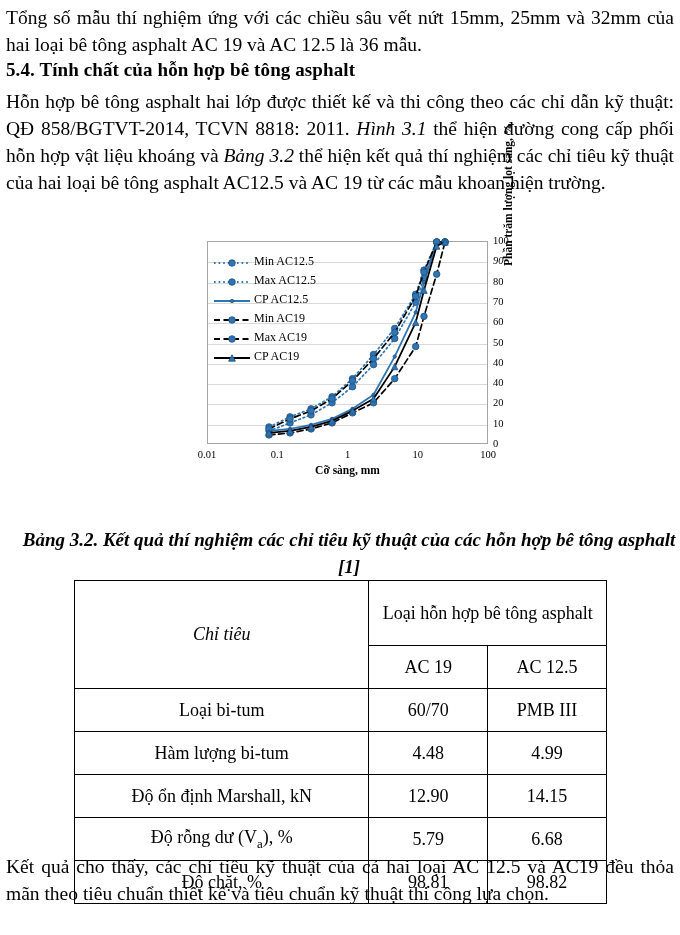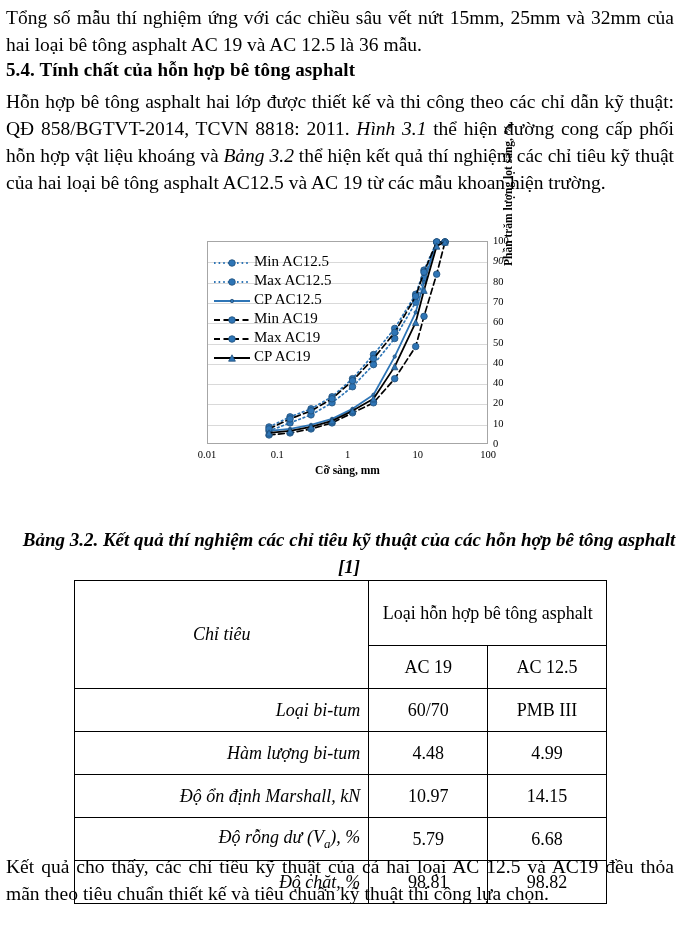--- a/index.html
+++ b/index.html
@@ -95,21 +95,21 @@
     align-items: center;
     height: 19px;
   }
   .legend-key {
     width: 38px;
     height: 12px;
     margin-right: 3px;
     flex: 0 0 38px;
   }
   .legend-label {
-    font-size: 15px;
+    font-size: 12px;
     line-height: 12px;
     white-space: nowrap;
     font-family: "Liberation Serif", serif;
   }
   .ytick {
     position: absolute;
     font-size: 10.5px;
     text-align: left;
     width: 24px;
     line-height: 10px;
@@ -187,23 +187,22 @@
   }
   table.data .hdr-chi {
     text-align: center;
     font-style: italic;
   }
   table.data .sub-hdr {
     text-align: center;
     height: 34px;
   }
   table.data .cell-label {
-    text-align: right;
+    text-align: center;
     height: 34px;
-    font-style: italic;
   }
   table.data .cell-val {
     text-align: center;
   }
   .col-ind { width: 295px; }
   .col-a { width: 119px; }
   .col-b { width: 119px; }
   sub { font-size: 0.72em; }
 
   .para-bottom {
@@ -408,21 +407,21 @@
           <td class="cell-val">60/70</td>
           <td class="cell-val">PMB III</td>
         </tr>
         <tr>
           <td class="cell-label">Hàm lượng bi-tum</td>
           <td class="cell-val">4.48</td>
           <td class="cell-val">4.99</td>
         </tr>
         <tr>
           <td class="cell-label">Độ ổn định Marshall, kN</td>
-          <td class="cell-val">10.97</td>
+          <td class="cell-val">12.90</td>
           <td class="cell-val">14.15</td>
         </tr>
         <tr>
           <td class="cell-label">Độ rỗng dư (V<sub>a</sub>), %</td>
           <td class="cell-val">5.79</td>
           <td class="cell-val">6.68</td>
         </tr>
         <tr>
           <td class="cell-label">Độ chặt, %</td>
           <td class="cell-val">98.81</td>

